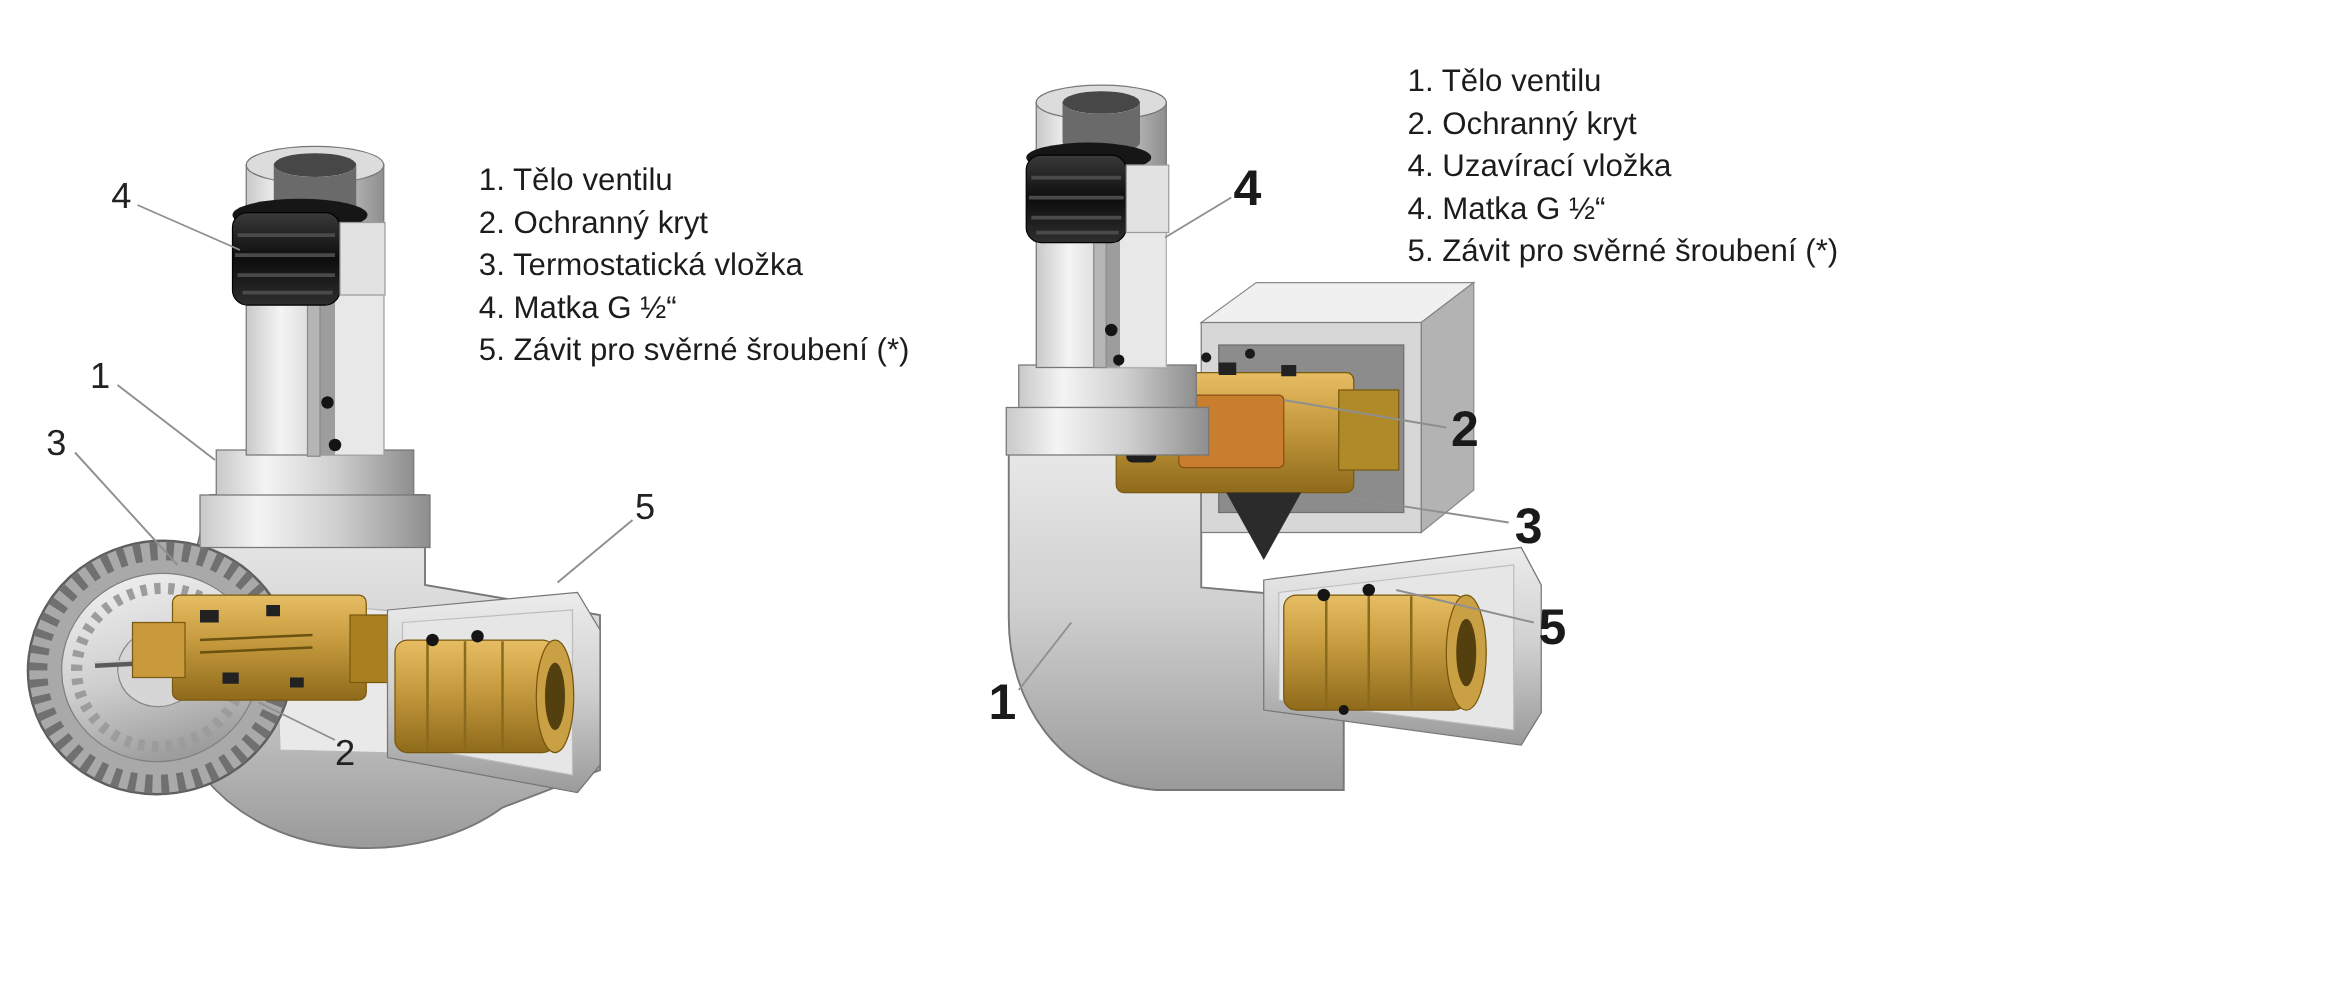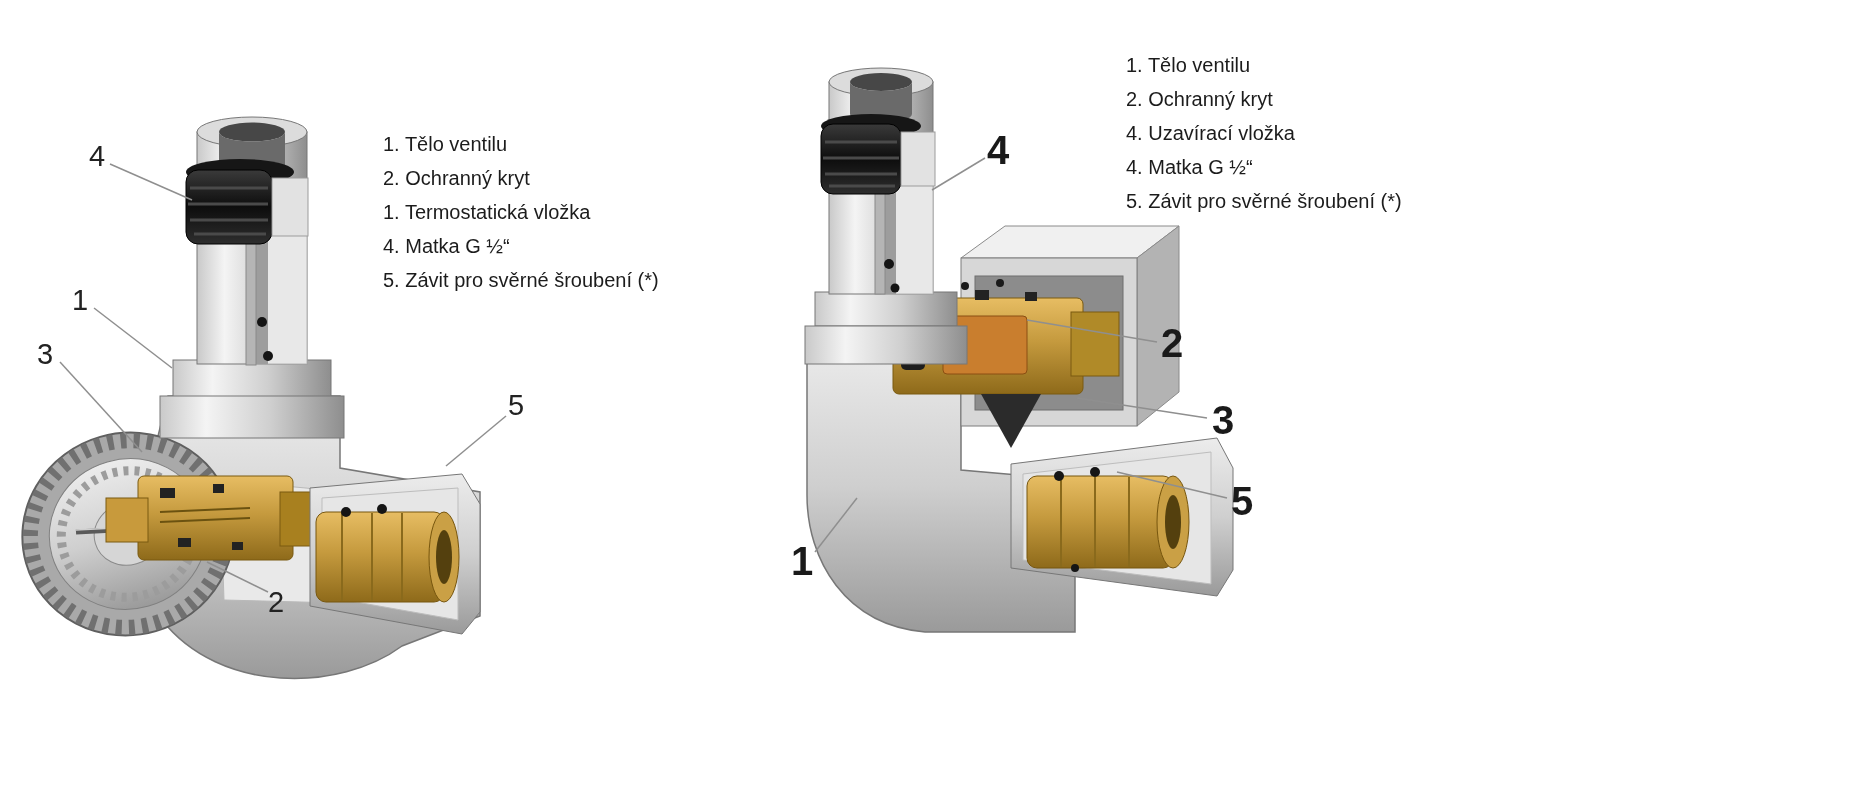--- a/index.html
+++ b/index.html
@@ -1,21 +1,21 @@
 <!DOCTYPE html>
 <html><head>
 <meta charset="utf-8">
 <style>
   html,body{margin:0;padding:0;background:#ffffff;}
   .canvas{
     position:relative;width:1876px;height:795px;background:#ffffff;
     overflow:hidden;font-family:"Liberation Sans",sans-serif;
   }
   .valve-svg{position:absolute;}
-  .legend{position:absolute;color:#1c1c1c;font-size:20px;line-height:34px;}
+  .legend{position:absolute;color:#1c1c1c;font-size:25px;line-height:34px;}
   .legend-item{white-space:nowrap;}
   text.co{font-family:"Liberation Sans",sans-serif;font-size:29px;fill:#222;text-anchor:middle;}
   text.co2{font-family:"Liberation Sans",sans-serif;font-size:40px;font-weight:600;fill:#1a1a1a;text-anchor:middle;}
 </style>
 </head>
 <body>
 
 <div class="canvas">
 
   <svg class="valve-svg" style="left:10px;top:60px;" width="560" height="640" viewBox="0 0 560 640">
@@ -120,21 +120,21 @@
     <text class="co" x="87" y="106">4</text>
     <text class="co" x="70" y="250">1</text>
     <text class="co" x="35" y="304">3</text>
     <text class="co" x="266" y="552">2</text>
     <text class="co" x="506" y="355">5</text>
   </svg>
 
   <div class="legend" style="left:383px;top:127px;">
     <div class="legend-item">1. Tělo ventilu</div>
     <div class="legend-item">2. Ochranný kryt</div>
-    <div class="legend-item">1. Termostatická vložka</div>
+    <div class="legend-item">3. Termostatická vložka</div>
     <div class="legend-item">4. Matka G ½“</div>
     <div class="legend-item">5. Závit pro svěrné šroubení (*)</div>
   </div>
 
   <svg class="valve-svg" style="left:775px;top:40px;" width="520" height="620" viewBox="0 0 520 620">
     <defs>
       <linearGradient id="Rmv" x1="0" y1="0" x2="1" y2="0">
         <stop offset="0" stop-color="#c9c9c9"></stop>
           <stop offset="0.25" stop-color="#f4f4f4"></stop>
         <stop offset="0.6" stop-color="#cfcfcf"></stop>

